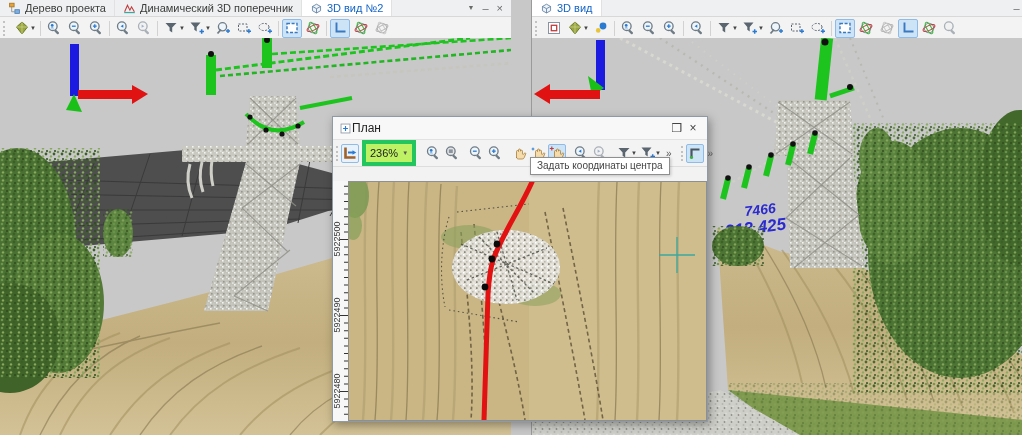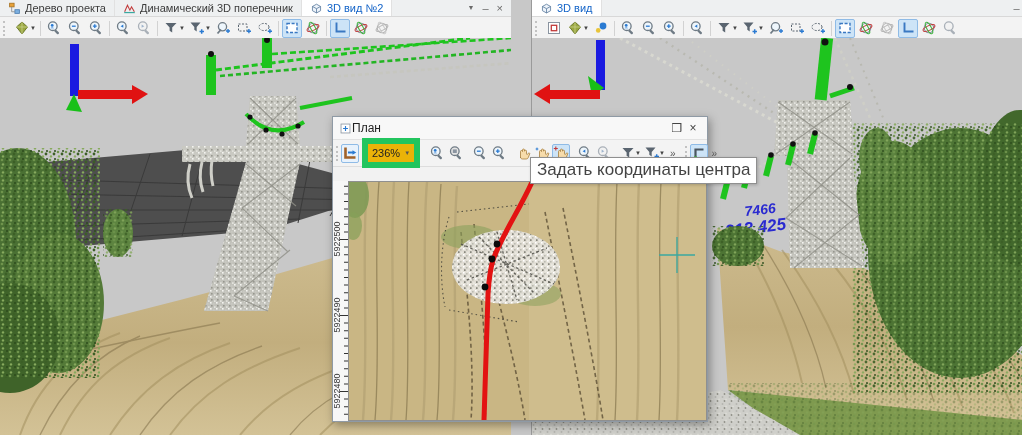--- a/index.html
+++ b/index.html
@@ -16,38 +16,38 @@
   .winctl{display:flex;align-items:center;gap:8px;padding:0 8px;color:#6a6a6a;}
   .winctl span{cursor:default;line-height:14px}
   .glyph-menu{font-size:7px}
   .tbar{height:22px;display:flex;align-items:center;gap:1px;padding:0 3px;background:#f3f3f3;border-bottom:1px solid #d8d8d8;}
   .grip{width:4px;height:15px;border-left:2px dotted #c2c2c2;margin-right:2px}
   .tbtn{width:20px;height:19px;display:flex;align-items:center;justify-content:center;border:1px solid transparent;border-radius:2px;box-sizing:border-box}
   .tbtn.active{background:#cde4f7;border-color:#8fbbe6}
   .tbtn.bordered{border-color:#8fbbe6;background:#e8f2fc}
   .sep{width:1px;height:15px;background:#d2d2d2;margin:0 2px}
   .caret{font-size:6px;color:#444;margin-left:-3px;margin-right:1px}
-  .combo{display:flex;align-items:center;gap:4px;height:18px;background:#eab308;border:6px solid #22c55e;padding:0 4px;margin:0 2px;}
+  .combo{display:flex;align-items:center;gap:4px;height:18px;background:#bef264;border:4px solid #22c55e;padding:0 4px;margin:0 2px;}
   .combo .cv{font-size:11px;color:#222}
   .combo .cc{font-size:6px;color:#555}
   .viewport{position:absolute;left:0;right:0;top:38px;bottom:0;overflow:hidden;}
   .viewport svg{display:block}
   
   .planwin{position:absolute;left:332px;top:116px;width:376px;height:306px;z-index:10;
            background:#f2f2f2;border:1px solid #8f9aa5;box-shadow:2px 3px 9px rgba(0,0,0,.35);box-sizing:border-box;}
   .plantitle{height:22px;display:flex;align-items:center;padding:0 6px;background:#f8f8f8;border-bottom:1px solid #e2e2e2;font-size:12px;color:#222;}
   .plantitle .t{flex:1}
   .plantitle .wbtn{width:16px;text-align:center;color:#444;font-size:12px;cursor:default}
   .plantb{height:26px;display:flex;align-items:center;gap:1px;padding:0 3px;background:#f3f3f3;border-bottom:1px solid #ddd;}
   .ov{font-size:10px;color:#555;padding:0 3px}
   .ruler-top{position:absolute;left:15px;top:48px;width:359px;height:16px;background:#f7f7f7;}
   .ruler-left{position:absolute;left:0;top:64px;width:15px;height:240px;background:#f7f7f7;}
   .maparea{position:absolute;left:15px;top:64px;width:359px;height:240px;border:1px solid #8f8f8f;box-sizing:border-box;background:#c9b684;}
   .tooltip{position:absolute;left:530px;top:157px;z-index:20;background:#ffffff;border:1px solid #8f8f8f;
-           padding:2px 6px 3px 6px;font-size:17px;color:#444;white-space:nowrap;box-shadow:1px 1px 3px rgba(0,0,0,.2);}
+           padding:2px 6px 3px 6px;font-size:10px;color:#444;white-space:nowrap;box-shadow:1px 1px 3px rgba(0,0,0,.2);}
   .rlabel{font-size:9px;fill:#333;font-family:"Liberation Sans",sans-serif}
 </style>
 </head>
 <body>
 
 <div class="app">
 
   <section class="pane leftp">
     <div class="tabbar">
       <div class="tab">

